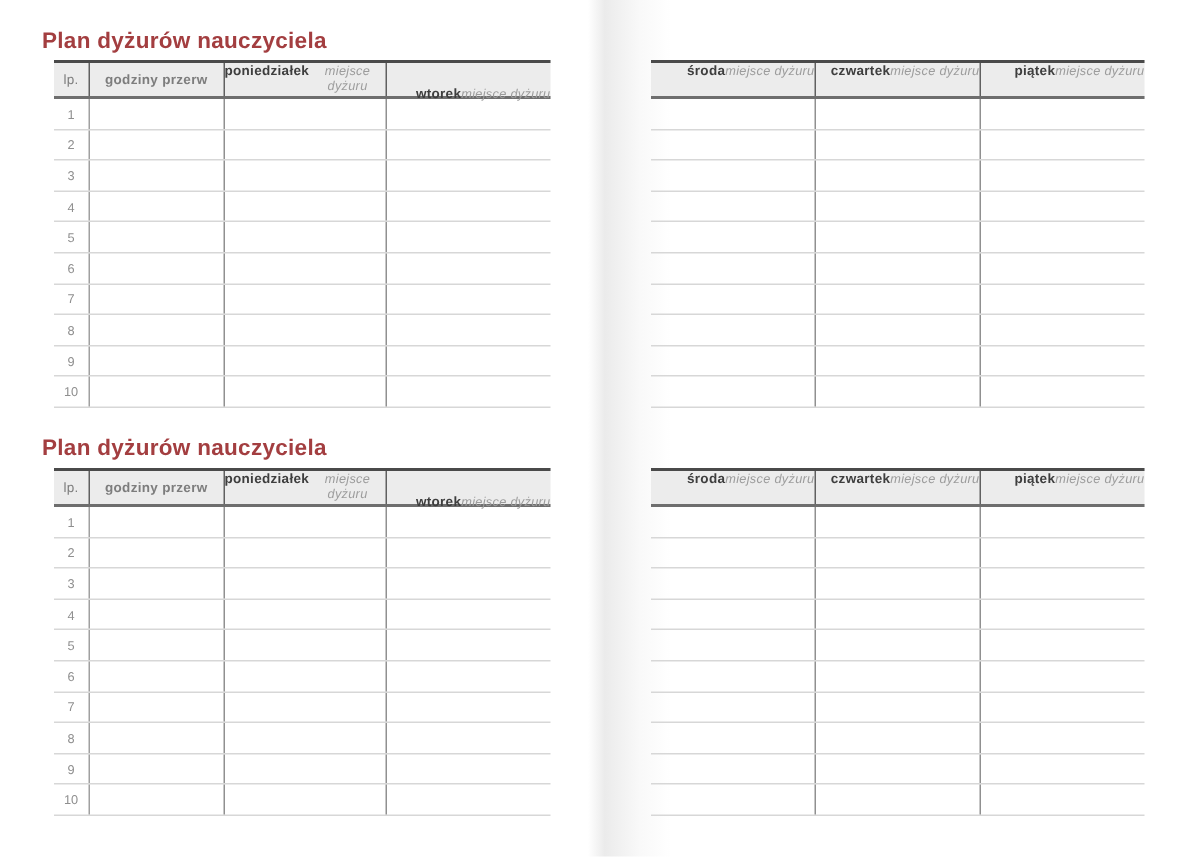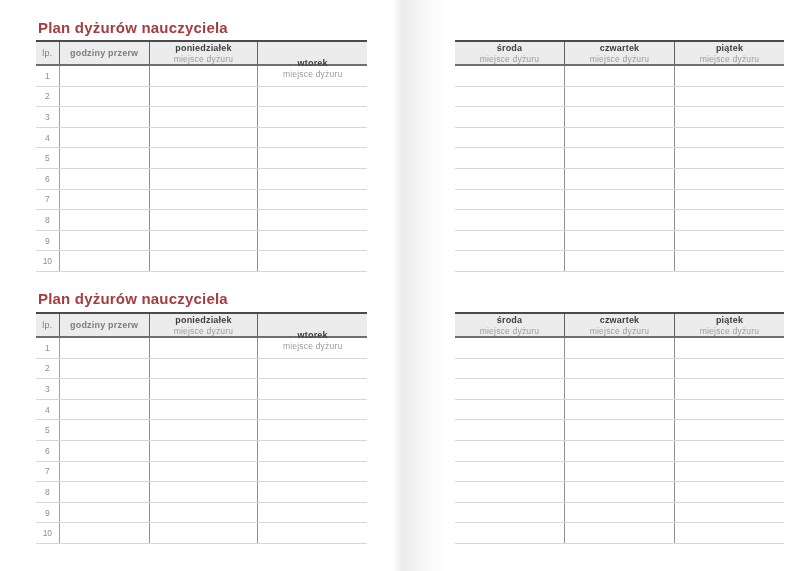--- a/index.html
+++ b/index.html
@@ -12,30 +12,30 @@
     position:absolute;left:392px;top:0;width:56px;height:571px;
     background:linear-gradient(to right,
       rgba(100,100,100,0) 0%,
       rgba(100,100,100,0.13) 20%,
       rgba(100,100,100,0.09) 38%,
       rgba(100,100,100,0.04) 62%,
       rgba(100,100,100,0) 100%);
     pointer-events:none;
   }
   .plan-title{
-    position:absolute;left:38px;margin:0;
+    position:absolute;left:28px;margin:0;
     font-size:15px;font-weight:bold;letter-spacing:0.2px;
     color:var(--title-red,#a33e40);line-height:15px;white-space:nowrap;
   }
   .plan-title.top{top:20px;}
   .plan-title.bottom{top:291px;}
 
   .tbl{position:absolute;}
   .lt{left:36px;width:331px;}
-  .rt{left:455px;width:329px;}
+  .rt{left:434px;width:329px;}
   .tbl.top{top:40px;}
   .tbl.bottom{top:312px;}
 
   .thead{
     display:flex;height:26px;box-sizing:border-box;
     background:var(--header-bg,#ececec);
     border-top:2px solid var(--header-border-top,#4a4a4a);
     border-bottom:2px solid var(--header-border-bottom,#6e6e6e);
   }
   .thead .c{box-sizing:border-box;height:100%;}
@@ -44,25 +44,25 @@
   .c.hours{width:91px;font-weight:bold;}
   .lt .c.day{width:110px;}
   .lt .c.day.last{flex:1 1 auto;margin-top:15px;}
   .rt .c{flex:1 1 0;}
 
   .thead .single{
     display:flex;align-items:center;justify-content:center;
     font-size:9px;color:#7d7d7d;letter-spacing:0.2px;
   }
   .thead .day{
-    display:flex;flex-direction:column;justify-content:flex-end;
+    display:flex;flex-direction:row;justify-content:flex-end;
     text-align:center;
   }
   .day-name{font-size:9px;font-weight:bold;color:#3e3e3e;line-height:11px;letter-spacing:0.2px;}
-  .day-sub{font-size:8.5px;color:#9c9c9c;line-height:10px;letter-spacing:0.2px;}
+  .day-sub{font-size:8.5px;color:#9c9c9c;line-height:10px;letter-spacing:0.2px;font-style:italic;}
 
   .tbody .row{
     display:flex;height:20.6px;box-sizing:border-box;
     border-bottom:1px solid var(--row-line,#d7d7d7);
   }
   .tbody .row .c{box-sizing:border-box;height:100%;}
   .lt .row .c.lp{
     display:flex;align-items:center;justify-content:center;
     font-size:8.5px;color:#8f8f8f;
     border-right:1px solid var(--lp-line,#a0a0a0);

